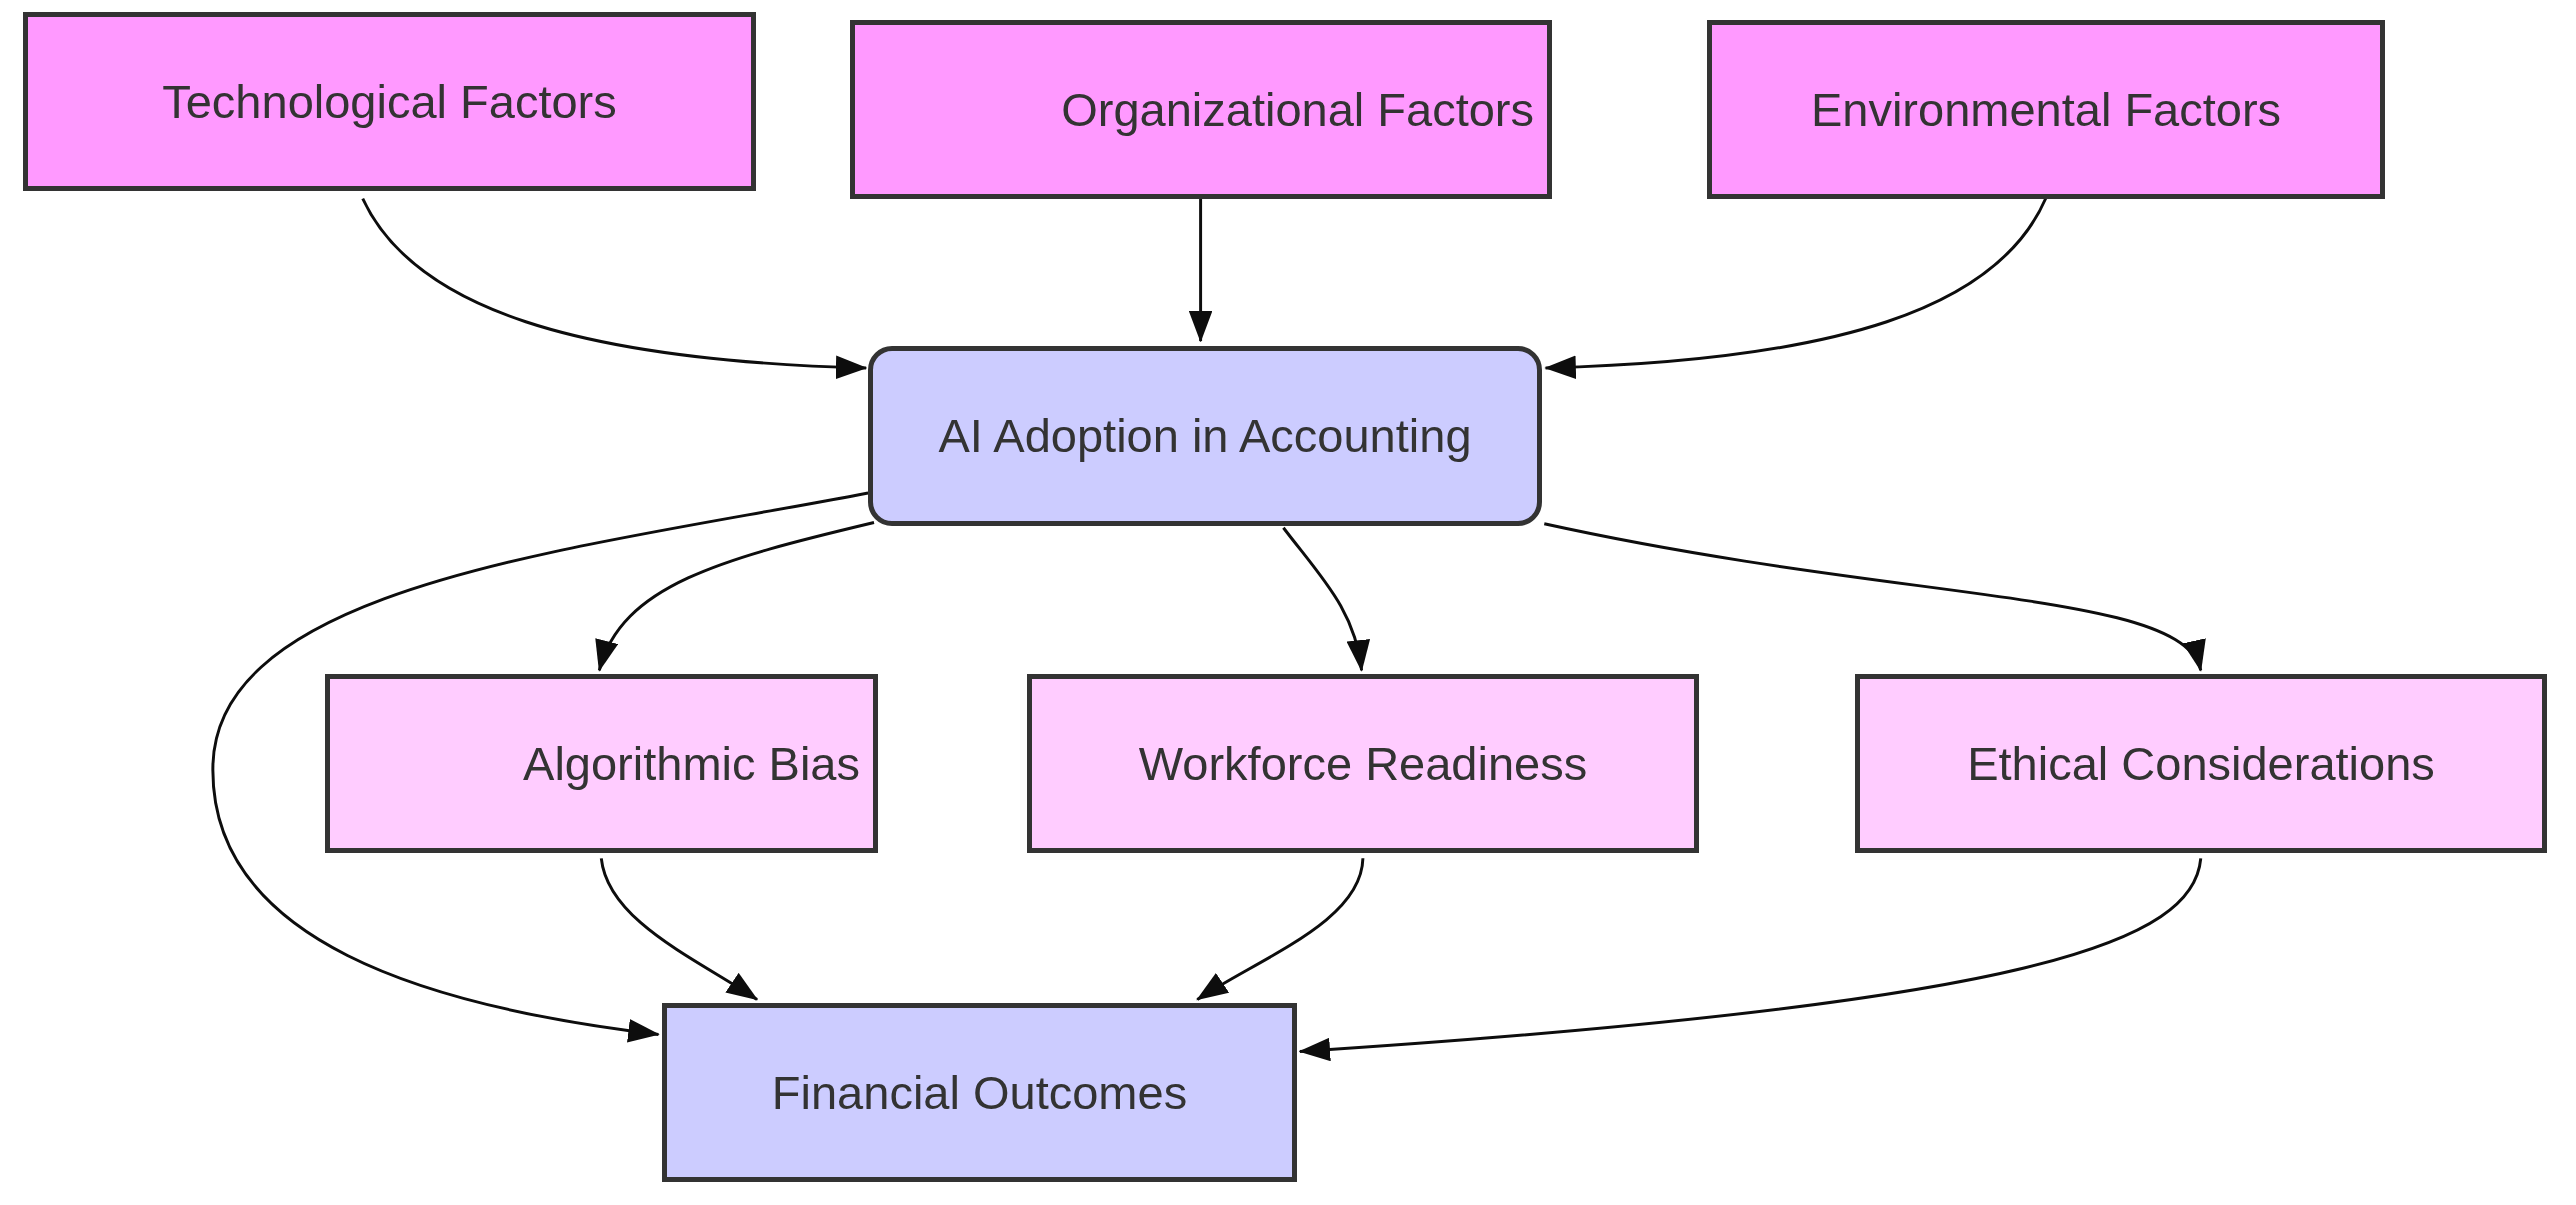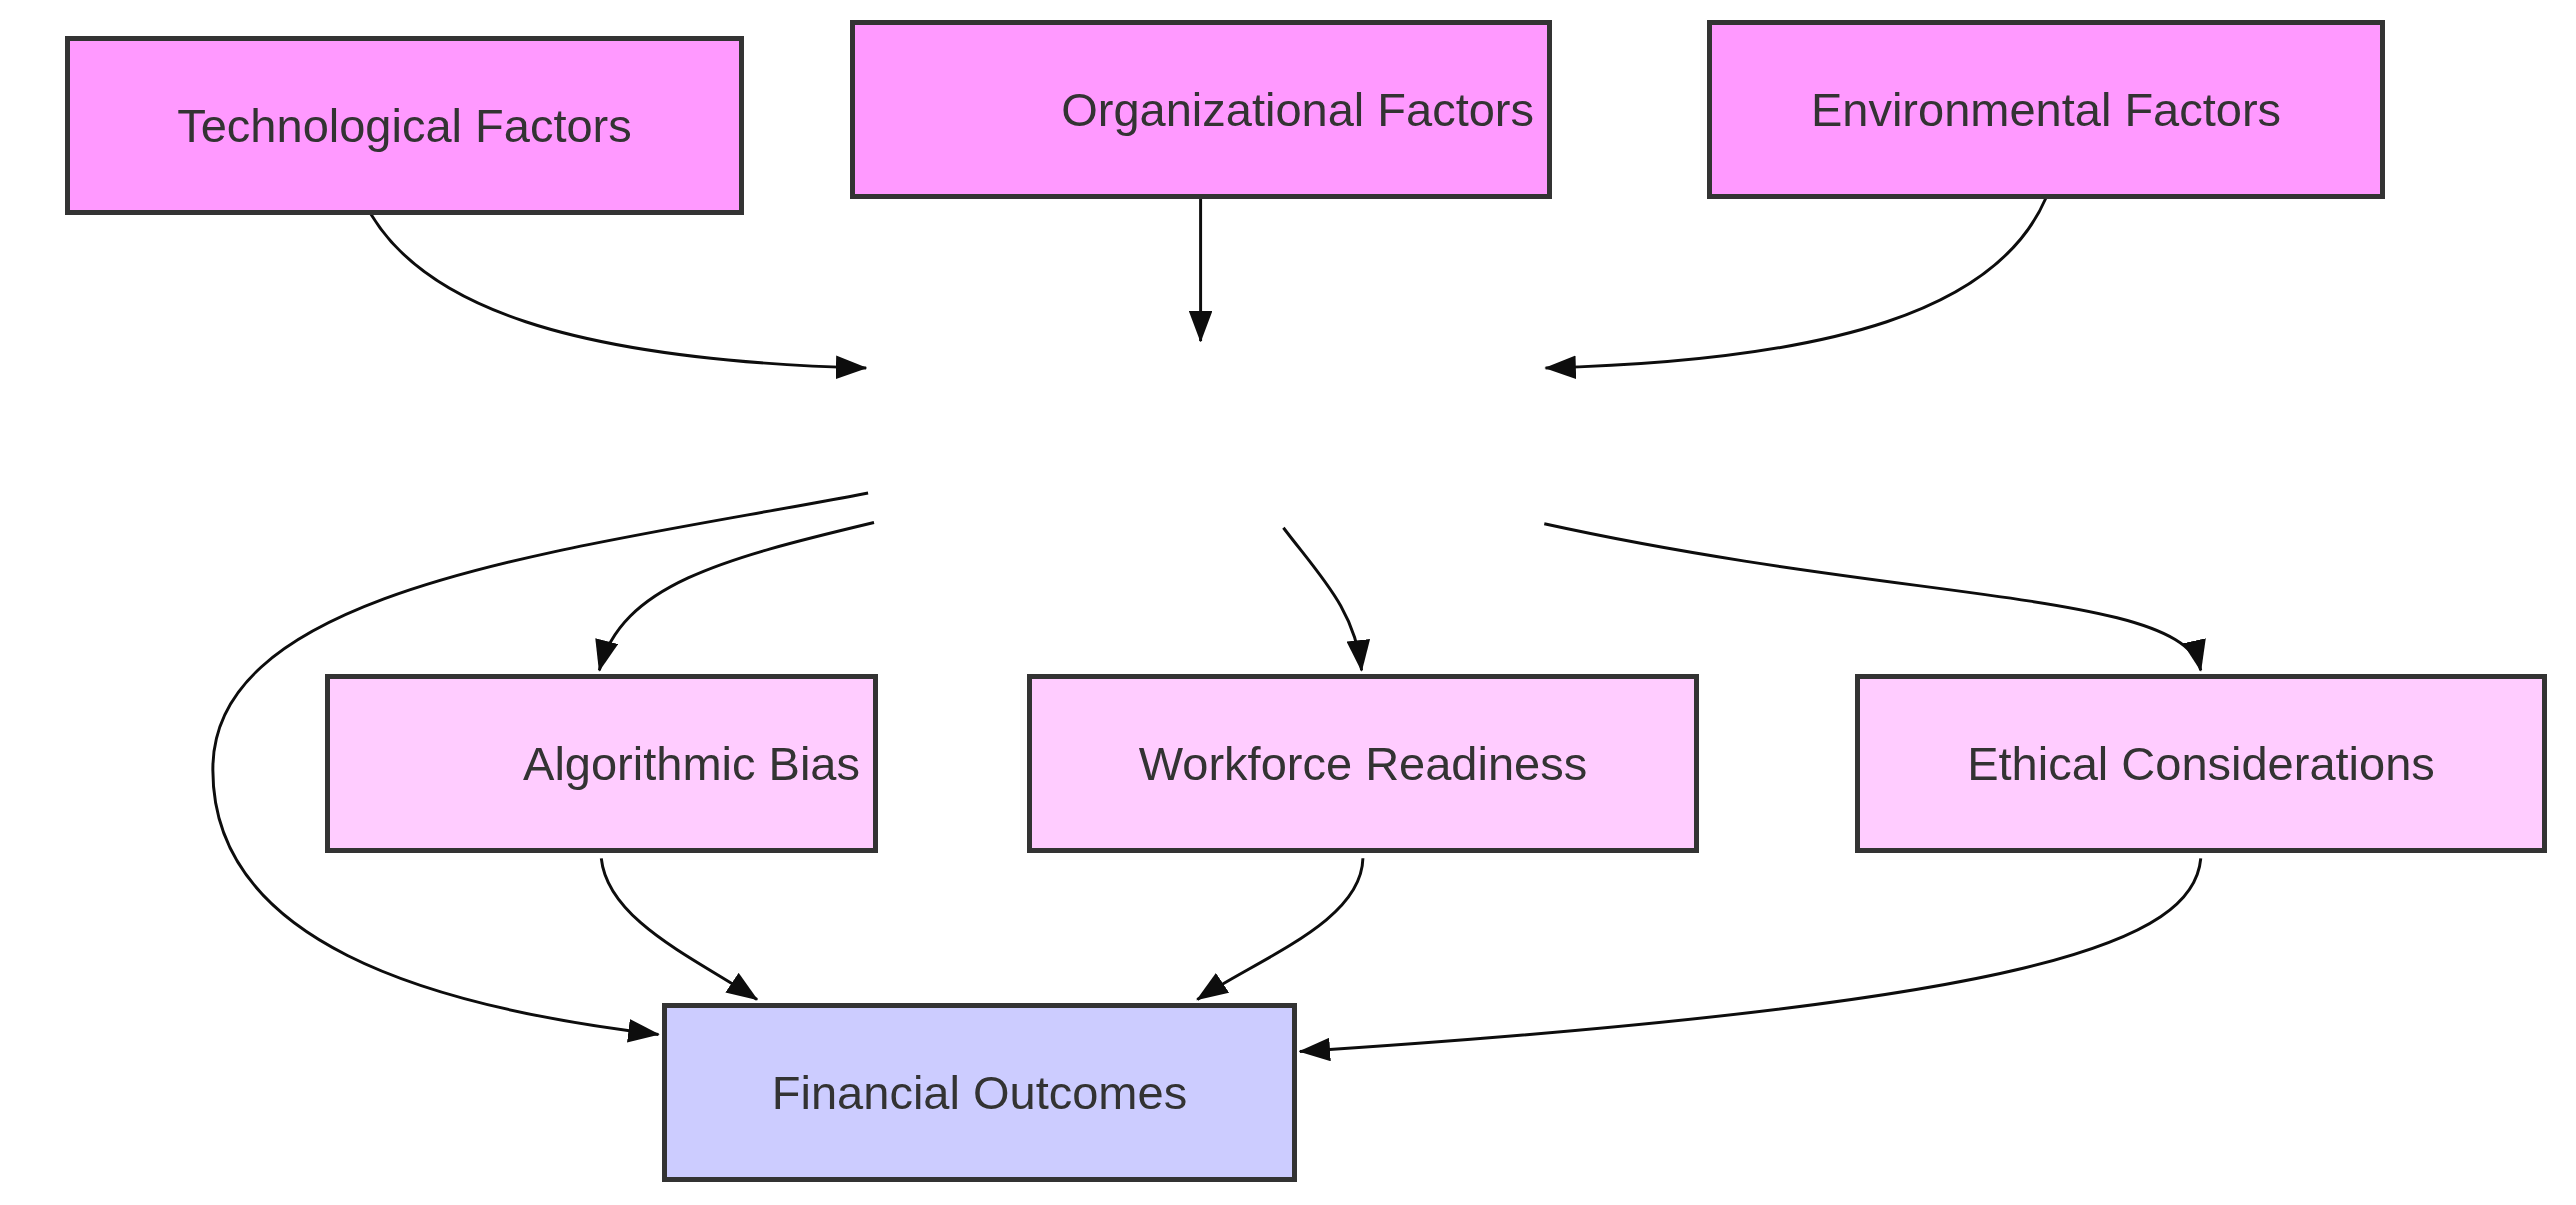--- a/index.html
+++ b/index.html
@@ -62,28 +62,31 @@
         <path d="M 1330,795 C 1100,850 945,890 912,1020" fill="none" stroke="#0d0d0d" stroke-width="4.5" marker-end="url(#arrowhead)"></path>
         <path d="M 1953,803 C 2010,878 2062,928 2072,1020" fill="none" stroke="#0d0d0d" stroke-width="4.5" marker-end="url(#arrowhead)"></path>
         <path d="M 2350,797 C 2900,918 3322,898 3349,1020" fill="none" stroke="#0d0d0d" stroke-width="4.5" marker-end="url(#arrowhead)"></path>
         <path d="M 1321,750 C 880,835 330,890 324,1165 C 318,1432 650,1532 1002,1574" fill="none" stroke="#0d0d0d" stroke-width="4.5" marker-end="url(#arrowhead)"></path>
         <path d="M 915,1306 C 925,1402 1062,1460 1152,1521" fill="none" stroke="#0d0d0d" stroke-width="4.5" marker-end="url(#arrowhead)"></path>
         <path d="M 2074,1306 C 2072,1402 1918,1457 1822,1521" fill="none" stroke="#0d0d0d" stroke-width="4.5" marker-end="url(#arrowhead)"></path>
         <path d="M 3349,1306 C 3338,1432 3100,1527 1978,1600" fill="none" stroke="#0d0d0d" stroke-width="4.5" marker-end="url(#arrowhead)"></path>
       </g>
   </svg>
 
-  <div class="node" style="left: 23px; top: 36px; width: 679px; height: 179px; background: rgb(255, 153, 255); border-color: rgb(51, 51, 51); color: rgb(51, 51, 51); margin-left: 42px;">
+  <div class="node" style="left: 23px; top: 12px; width: 733px; height: 179px; background: rgb(255, 153, 255); border-color: rgb(51, 51, 51); color: rgb(51, 51, 51);">
     <span class="node-label">Technological Factors</span>
   </div>
   <div class="node" style="left: 850px; top: 20px; width: 702px; height: 179px; background: rgb(255, 153, 255); border-color: rgb(51, 51, 51); color: rgb(51, 51, 51); justify-content: flex-end;">
     <span class="node-label">Organizational Factors</span>
   </div>
   <div class="node" style="left: 1707px; top: 20px; width: 678px; height: 179px; background: rgb(255, 153, 255); border-color: rgb(51, 51, 51); color: rgb(51, 51, 51);">
     <span class="node-label">Environmental Factors</span>
+  </div>
+  <div class="node rounded" style="left: 868px; top: 346px; width: 674px; height: 180px; background: rgb(204, 204, 255); border-color: rgb(51, 51, 51); color: rgb(51, 51, 51);">
+    <span class="node-label">AI Adoption in Accounting</span>
   </div>
   <div class="node" style="left: 325px; top: 674px; width: 553px; height: 179px; background: rgb(255, 204, 255); border-color: rgb(51, 51, 51); color: rgb(51, 51, 51); justify-content: flex-end;">
     <span class="node-label">Algorithmic Bias</span>
   </div>
   <div class="node" style="left: 1855px; top: 674px; width: 692px; height: 179px; background: rgb(255, 204, 255); border-color: rgb(51, 51, 51); color: rgb(51, 51, 51);">
     <span class="node-label">Ethical Considerations</span>
   </div>
   <div class="node" style="left: 1027px; top: 674px; width: 672px; height: 179px; background: rgb(255, 204, 255); border-color: rgb(51, 51, 51); color: rgb(51, 51, 51);">
     <span class="node-label">Workforce Readiness</span>
   </div>

